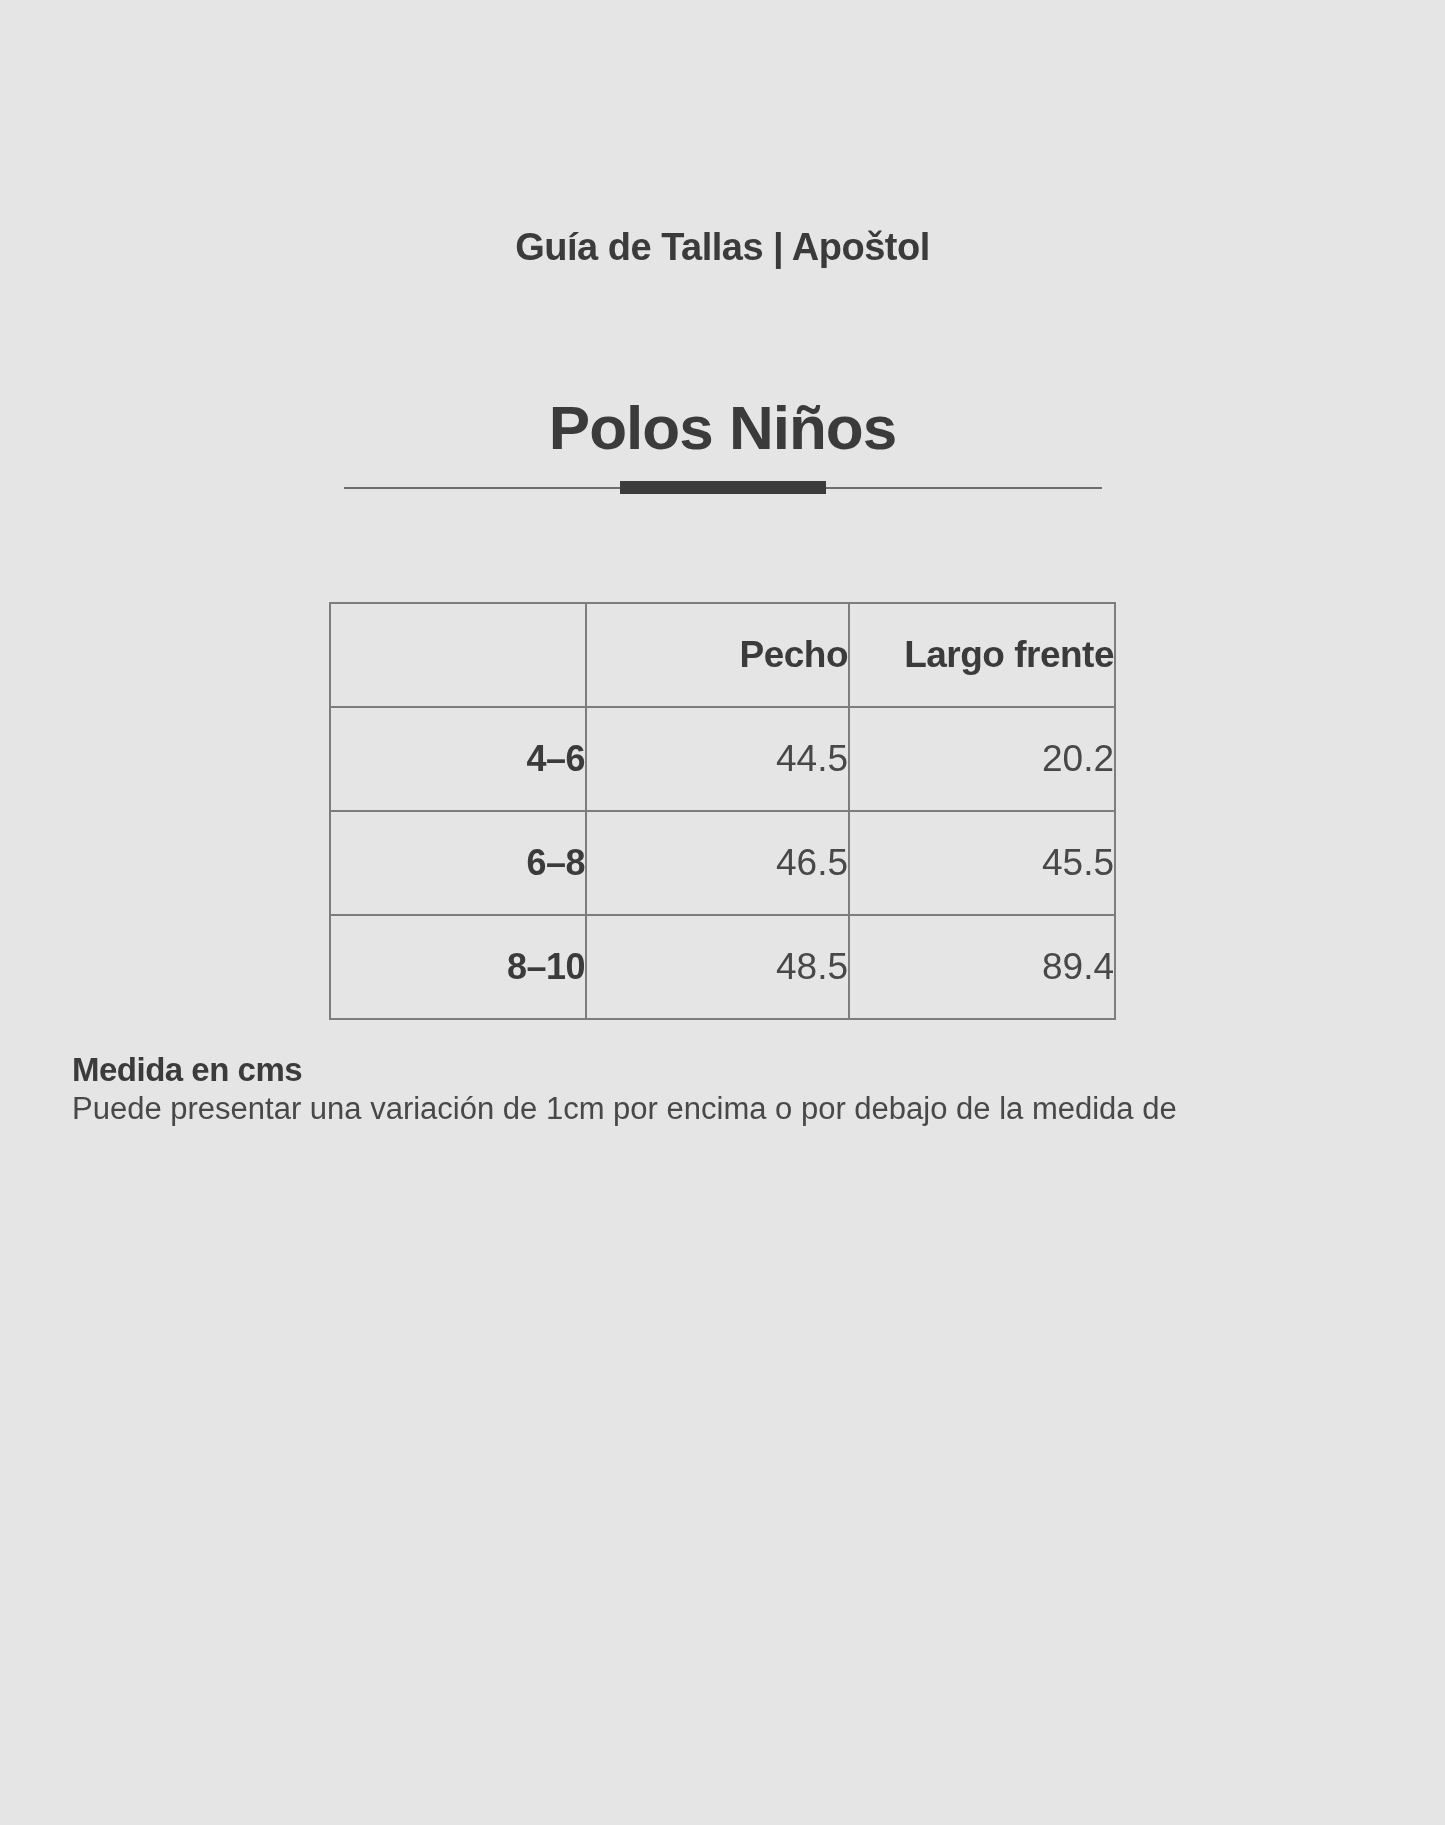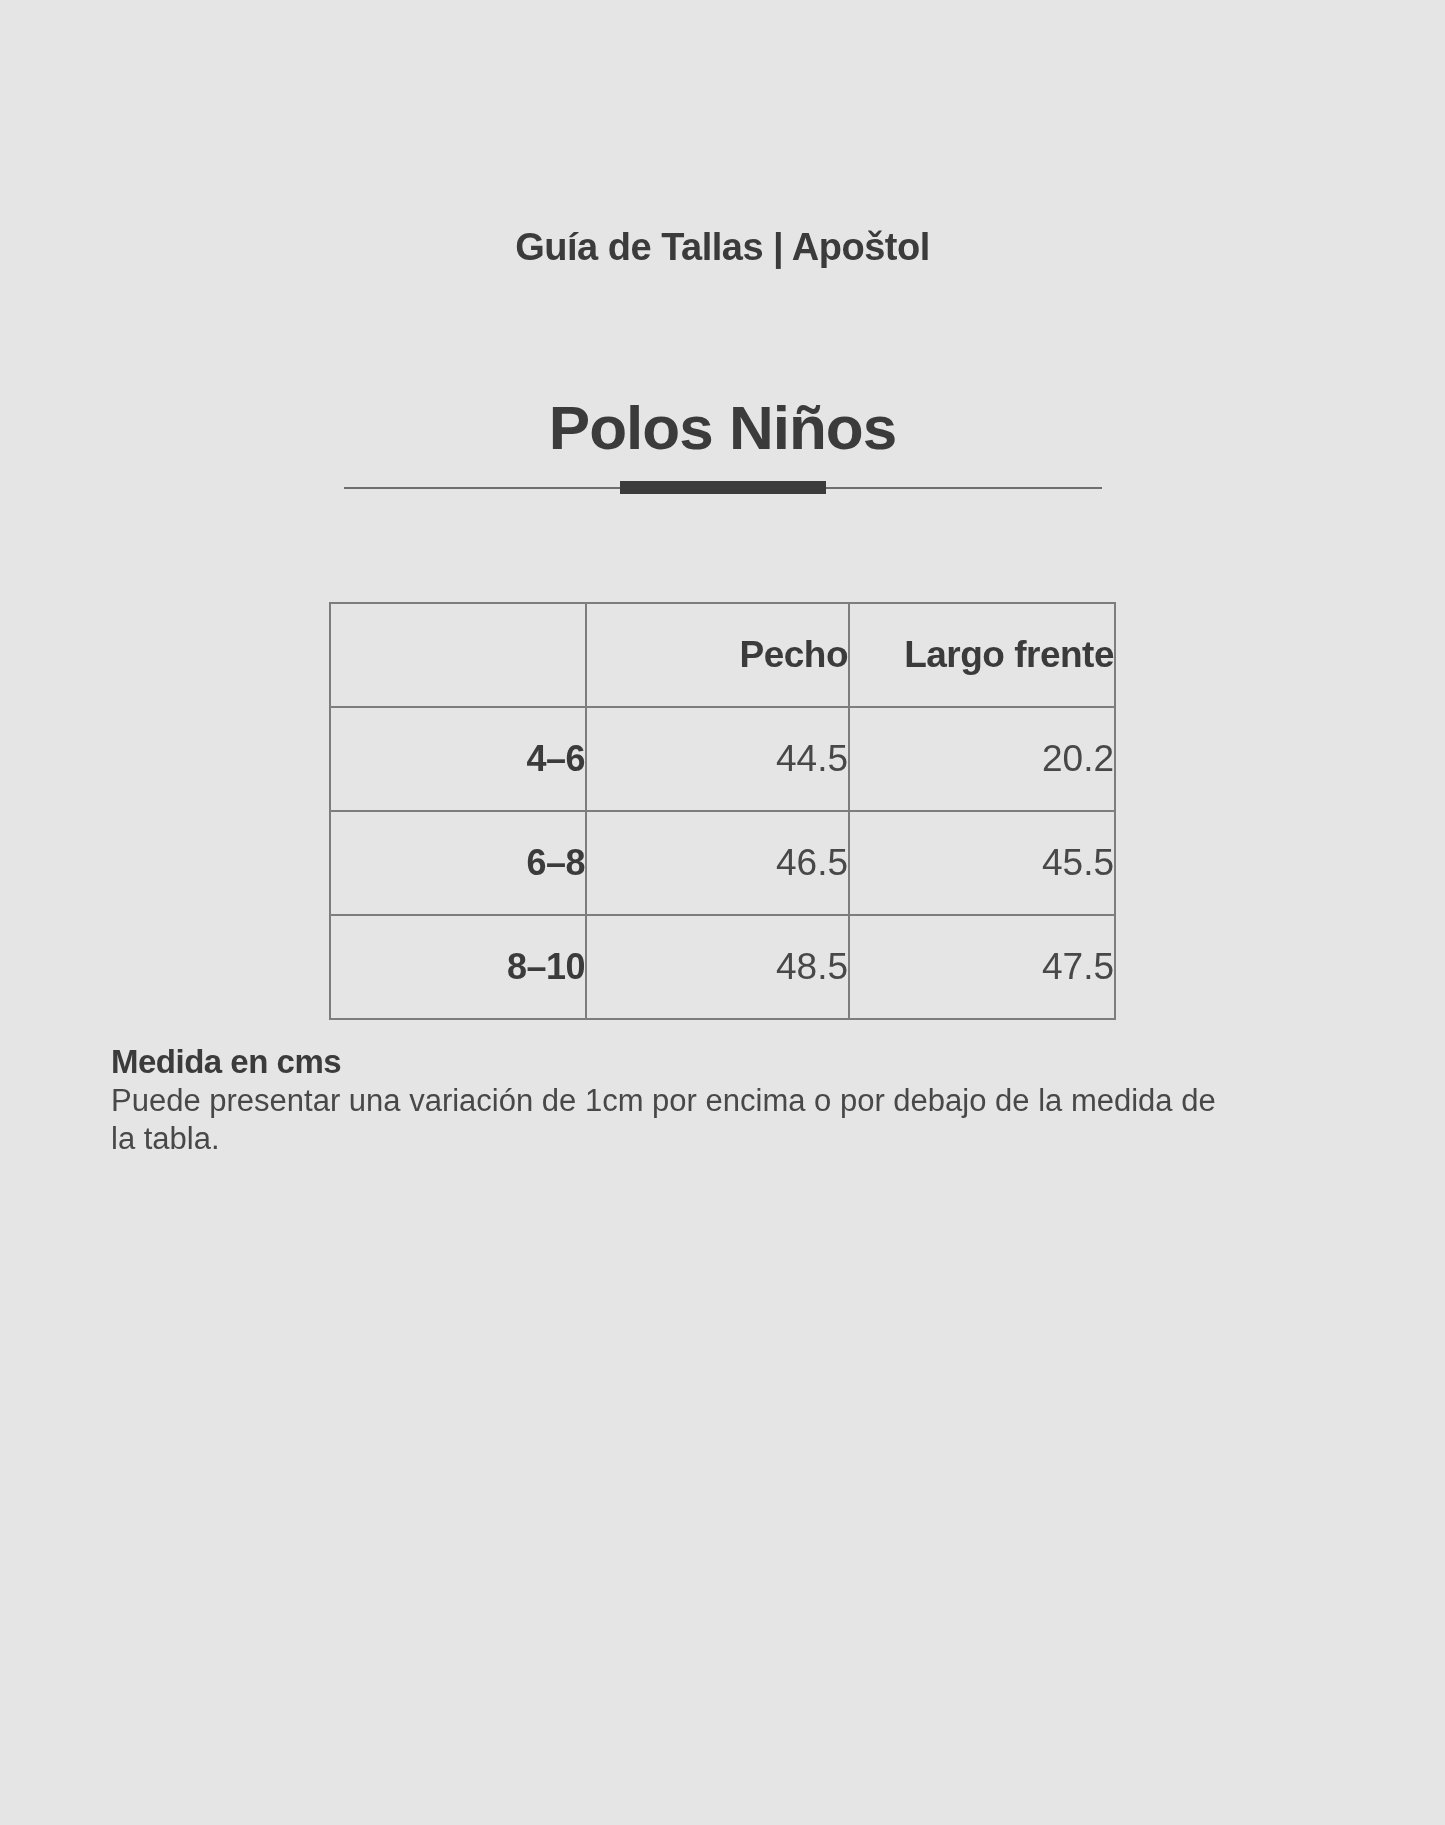--- a/index.html
+++ b/index.html
@@ -87,22 +87,22 @@
     letter-spacing: -0.5px;
     color: #3b3b3b;
   }
   table.size-table td.value-cell {
     font-size: 37px;
     font-weight: 300;
     color: #484848;
     margin-left: 9px;
   }
   .footer {
-    margin-top: 22px;
-    padding-left: 111px;
+    margin-top: 30px;
+    padding-left: 72px;
     padding-right: 120px;
   }
   .measure-label {
     font-size: 33px;
     line-height: 40px;
     font-weight: 700;
     letter-spacing: -0.5px;
     color: #3b3b3b;
   }
   .note-line {
@@ -147,24 +147,23 @@
         <td class="value-cell">20.2</td>
       </tr>
       <tr>
         <td class="size-cell">6–8</td>
         <td class="value-cell">46.5</td>
         <td class="value-cell">45.5</td>
       </tr>
       <tr>
         <td class="size-cell">8–10</td>
         <td class="value-cell">48.5</td>
-        <td class="value-cell">47.5</td>
+        <td class="value-cell">89.4</td>
       </tr>
     </tbody>
   </table>
 
   <div class="footer">
     <div class="measure-label">Medida en cms</div>
     <div class="note-line">Puede presentar una variación de 1cm por encima o por debajo de la medida de</div>
-    <div class="note-line">la tabla.</div>
   </div>
 
 </div>
 
 </body></html>

